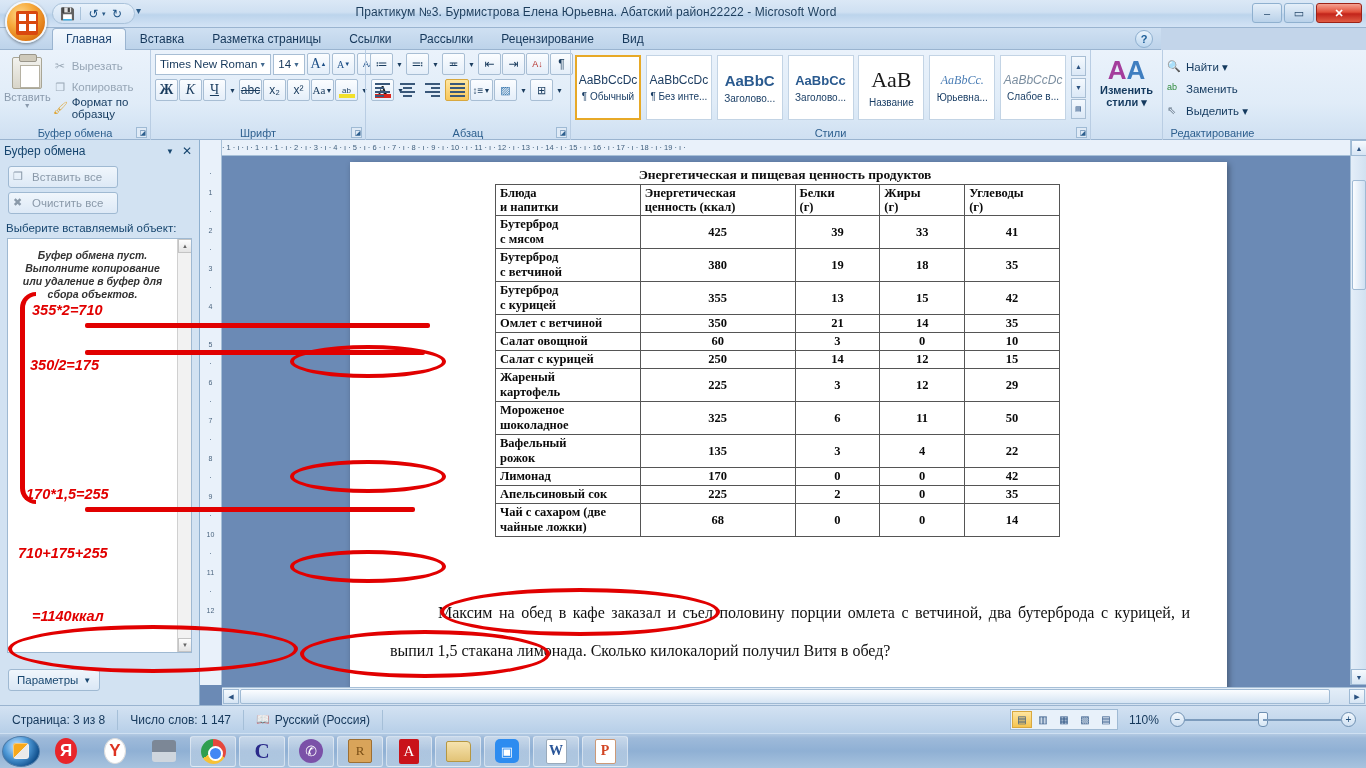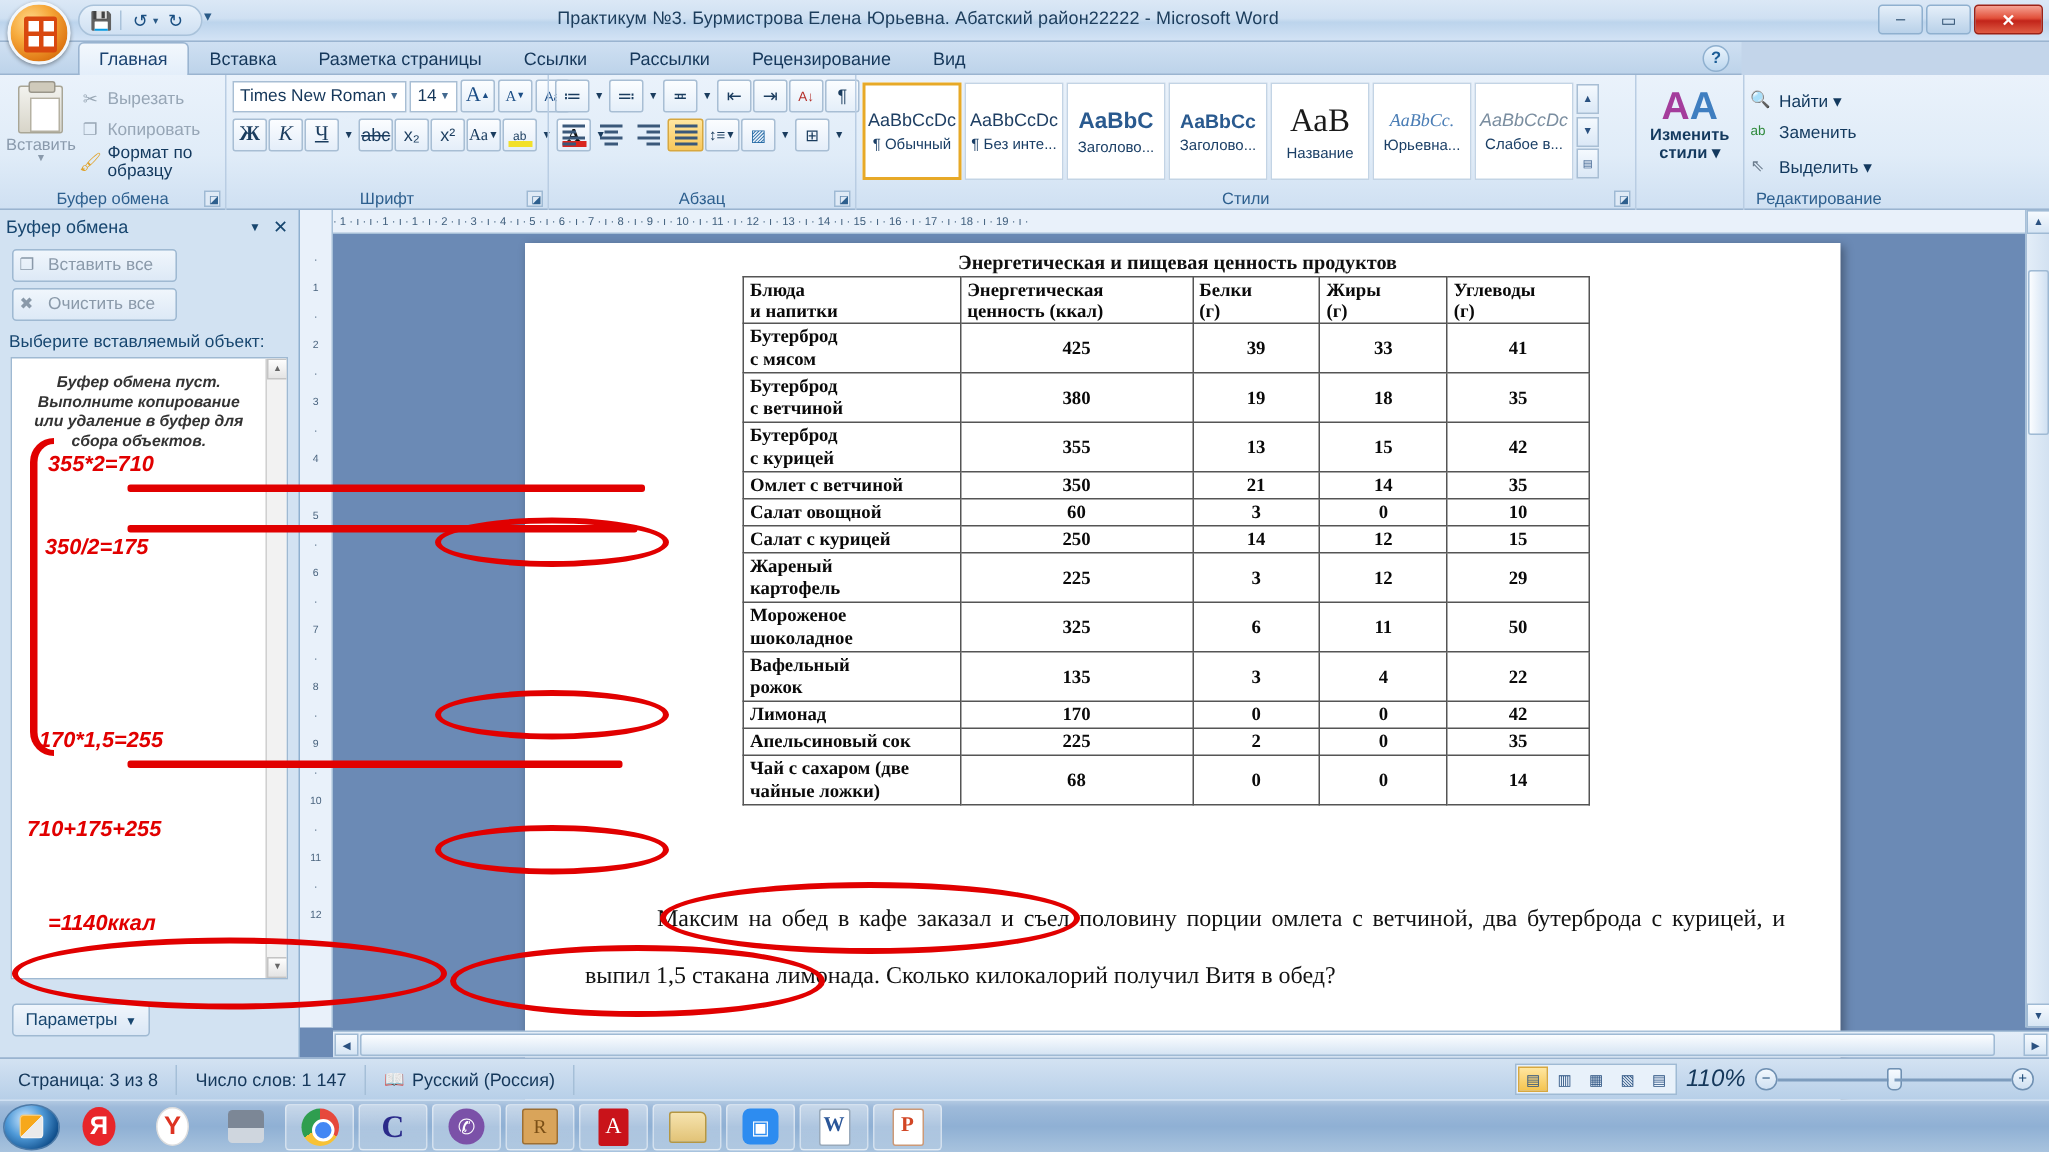--- a/index.html
+++ b/index.html
@@ -45,21 +45,21 @@
     border-radius: 11px;
   }
   .qat-btn {
     width: 19px; height: 17px; display: flex; align-items: center; justify-content: center;
     font-size: 12px; color: #1a4f82; cursor: default;
   }
   .qat-sep { width: 1px; height: 13px; background: #a9c2da; margin: 0 1px; }
   .qat-dd { font-size: 7px; color: #2a5a87; margin-left: -3px; }
   .qat-more { position: absolute; left: 136px; top: 5px; font-size: 10px; color: #2a5a87; }
   .title-text {
-    position: absolute; left: 16px; top: 5px; width: 1192px; text-align: center;
+    position: absolute; left: 0; top: 5px; width: 1192px; text-align: center;
     font-size: 12px; color: #1c3d5c; letter-spacing: .1px;
   }
   .wincontrols { position: absolute; right: 4px; top: 3px; display: flex; gap: 2px; }
   .wb {
     width: 30px; height: 20px; border: 1px solid #8fb0cf; border-radius: 3px;
     background: linear-gradient(to bottom,#e5eff9,#b9d1e9);
     display: flex; align-items: center; justify-content: center;
     font-size: 11px; color: #27496b; cursor: default;
   }
   .wb.close {
@@ -171,21 +171,21 @@
   .par-btn {
     width: 24px; height: 22px; display: flex; align-items: center; justify-content: center;
     font-size: 11px; color: #2b4c6c; border: 1px solid transparent; border-radius: 2px;
   }
   .par-btn.sel { background: linear-gradient(to bottom,#ffe6a0,#f8c75b); border-color: #d8a83f; }
   .lines-ico { display: inline-block; width: 15px; }
   .lines-ico i { display: block; height: 2px; background: #3a587a; margin: 2px 0; } 
 
   
   .gr-styles { width: 520px; }
-  .style-gallery { display: flex; align-items: stretch; height: 68px; padding-top: 3px; }
+  .style-gallery { display: flex; align-items: stretch; height: 68px; padding-top: 3px; justify-content: space-between; }
   .style-item {
     width: 66px; background: #fff; border: 1px solid #c3d4e5;
     display: flex; flex-direction: column; align-items: center; justify-content: center;
     margin-right: 2px; cursor: default; overflow: hidden;
   }
   .style-item.sel { border: 2px solid #e7a927; box-shadow: inset 0 0 0 1px #fff; }
   .style-sample { font-size: 12px; color: #1f3f63; white-space: nowrap; }
   .style-name { font-size: 10px; color: #1b3f66; margin-top: 4px; white-space: nowrap; }
   .style-scroll { display: flex; flex-direction: column; justify-content: space-between; width: 15px; padding: 1px 0; }
   .ss-btn {
@@ -357,21 +357,21 @@
     font-size: 12px; color: #14375a;
   }
   .sb-item { padding: 0 12px; border-right: 1px solid #a5bfd8; height: 20px; display: flex; align-items: center; gap: 5px; }
   .sb-right { margin-left: auto; display: flex; align-items: center; gap: 6px; padding-right: 10px; }
   .view-btns { display: flex; gap: 1px; border: 1px solid #9fbad4; background: #e8f1fa; padding: 1px; }
   .vbtn {
     width: 20px; height: 17px; display: flex; align-items: center; justify-content: center;
     font-size: 10px; color: #2a5180;
   }
   .vbtn.sel { background: linear-gradient(to bottom,#ffe6a0,#f5c44f); border: 1px solid #d8a83f; }
-  .zoomnum { font-size: 16px; width: 40px; text-align: left; font-style: italic; }
+  .zoomnum { font-size: 12px; width: 40px; text-align: center; }
   .zoom-slider { display: flex; align-items: center; gap: 0; }
   .zs-circ {
     width: 15px; height: 15px; border-radius: 50%; border: 1px solid #6f90b2;
     background: linear-gradient(to bottom,#f2f8fd,#cfe0f2);
     font-size: 10px; color: #1d4a77; display: flex; align-items: center; justify-content: center;
   }
   .zs-track { width: 78px; height: 2px; background: #7d9cbd; }
   .zs-handle {
     width: 10px; height: 15px; background: linear-gradient(to bottom,#f7fbff,#d8e7f5);
     border: 1px solid #6f90b2; border-radius: 2px 2px 4px 4px; margin: 0 -5px;

